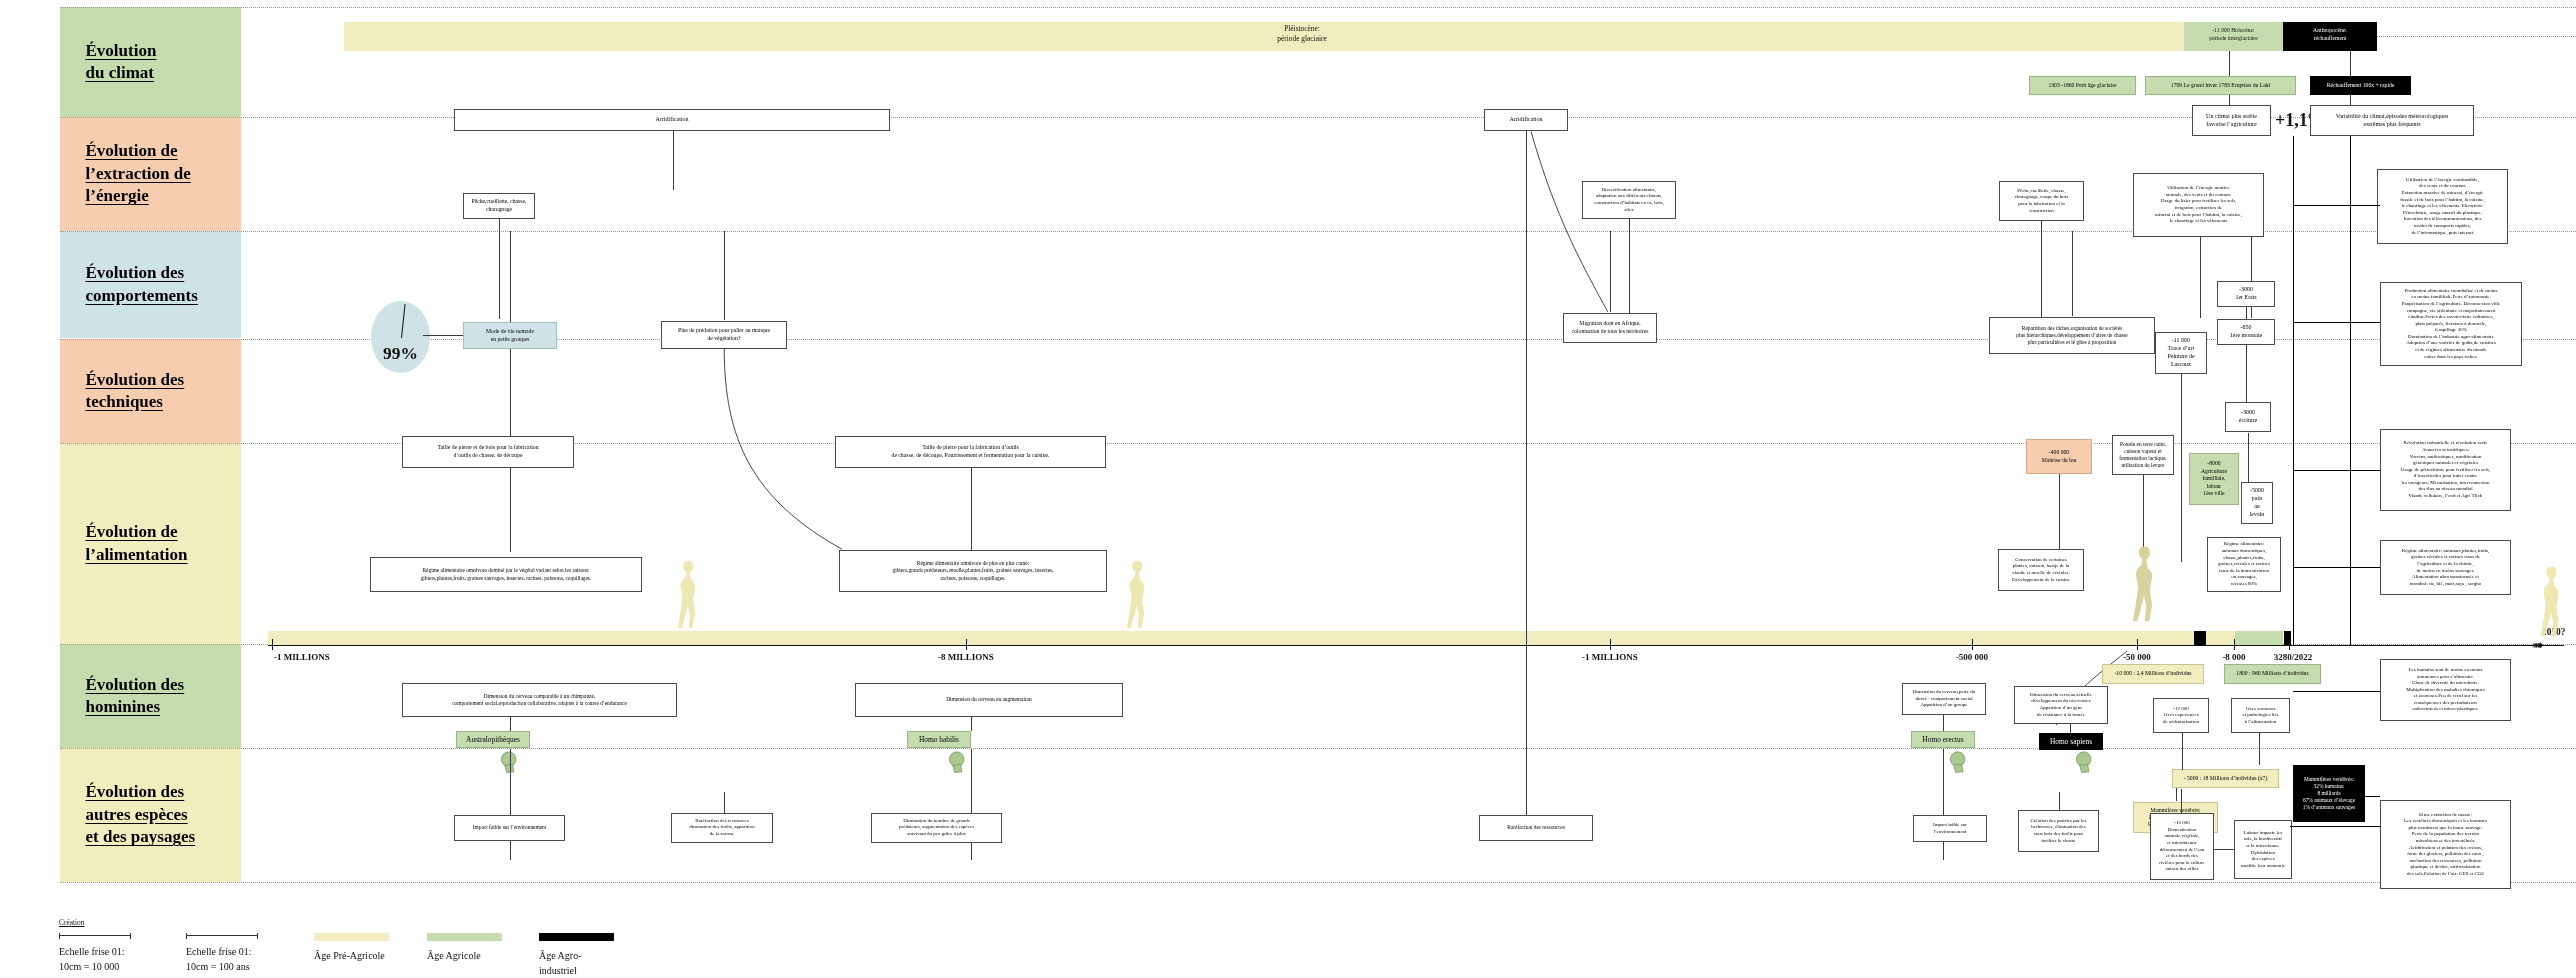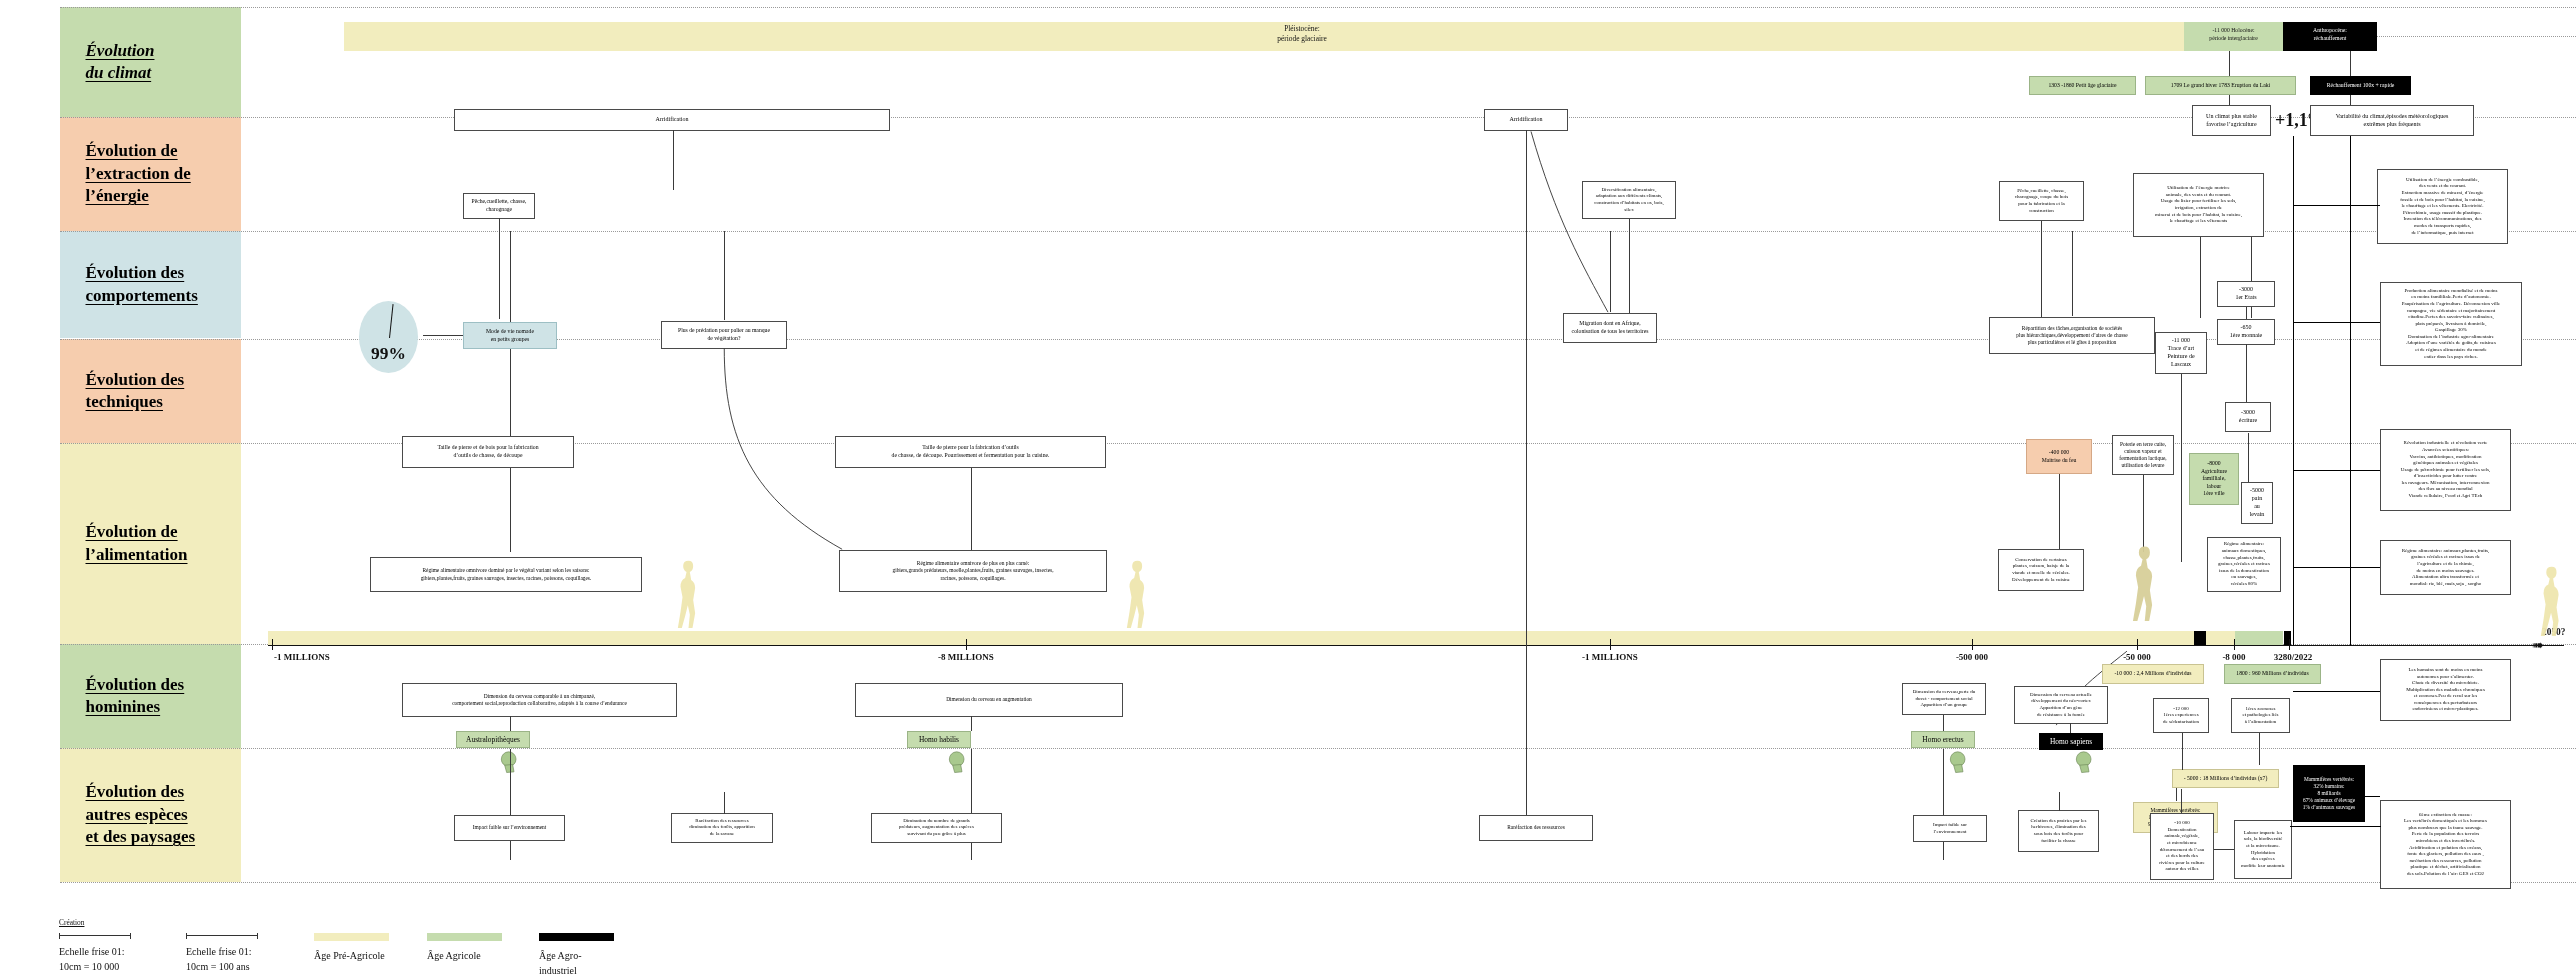--- a/index.html
+++ b/index.html
@@ -177,21 +177,21 @@
   
   #arrow2050 { position:absolute; font-size: 14.8px; color:#111; }
   #lab2050 { position:absolute; font-size: 9.4px; font-weight:bold; color:#111; }
 </style>
 </head>
 <body>
 
 <div id="page">
 
   <div class="row-label" style="top:6.7px;height:111px;background:#c5dcae;">
-    <span style="white-space:pre-line;font-style:italic;">Évolution
+    <span style="white-space:pre-line;">Évolution
 du climat</span>
   </div>
   <div class="row-label" style="top:117px;height:114px;background:#f6cdae;">
     <span style="white-space:pre-line;">Évolution de
 l’extraction de
 l’énergie</span>
   </div>
   <div class="row-label" style="top:231px;height:107px;background:#cfe3e6;">
     <span style="white-space:pre-line;">Évolution des
 comportements</span>
@@ -308,21 +308,21 @@
 modes de transports rapides,
 de l’informatique, puis internet</span>
   </div>
 
   <div class="vline" style="left:499px;top:218px;height:101px;"></div>
   <div class="vline" style="left:1629px;top:219px;height:101px;"></div>
   <div class="vline" style="left:2041px;top:221px;height:101px;"></div>
   <div class="vline" style="left:2200px;top:237px;height:81px;"></div>
   <div class="vline" style="left:2251px;top:237px;height:81px;"></div>
 
-  <div id="pie99" style="left:359px;top:301px;text-align:center;">
+  <div id="pie99" style="left:371px;top:301px;text-align:center;">
     <div class="slice"></div>
     <div class="pcttxt">99%</div>
   </div>
   <div class="hline" style="left:423px;top:335px;width:40px;"></div>
 
   <div class="box blue" style="left:463px;top:322px;width:94px;height:27px;font-size:5.7px;">
     <span style="white-space:pre-line;">Mode de vie nomade
 en petits groupes</span>
   </div>
   <div class="box" style="left:661px;top:321px;width:126px;height:28px;font-size:5.7px;">

